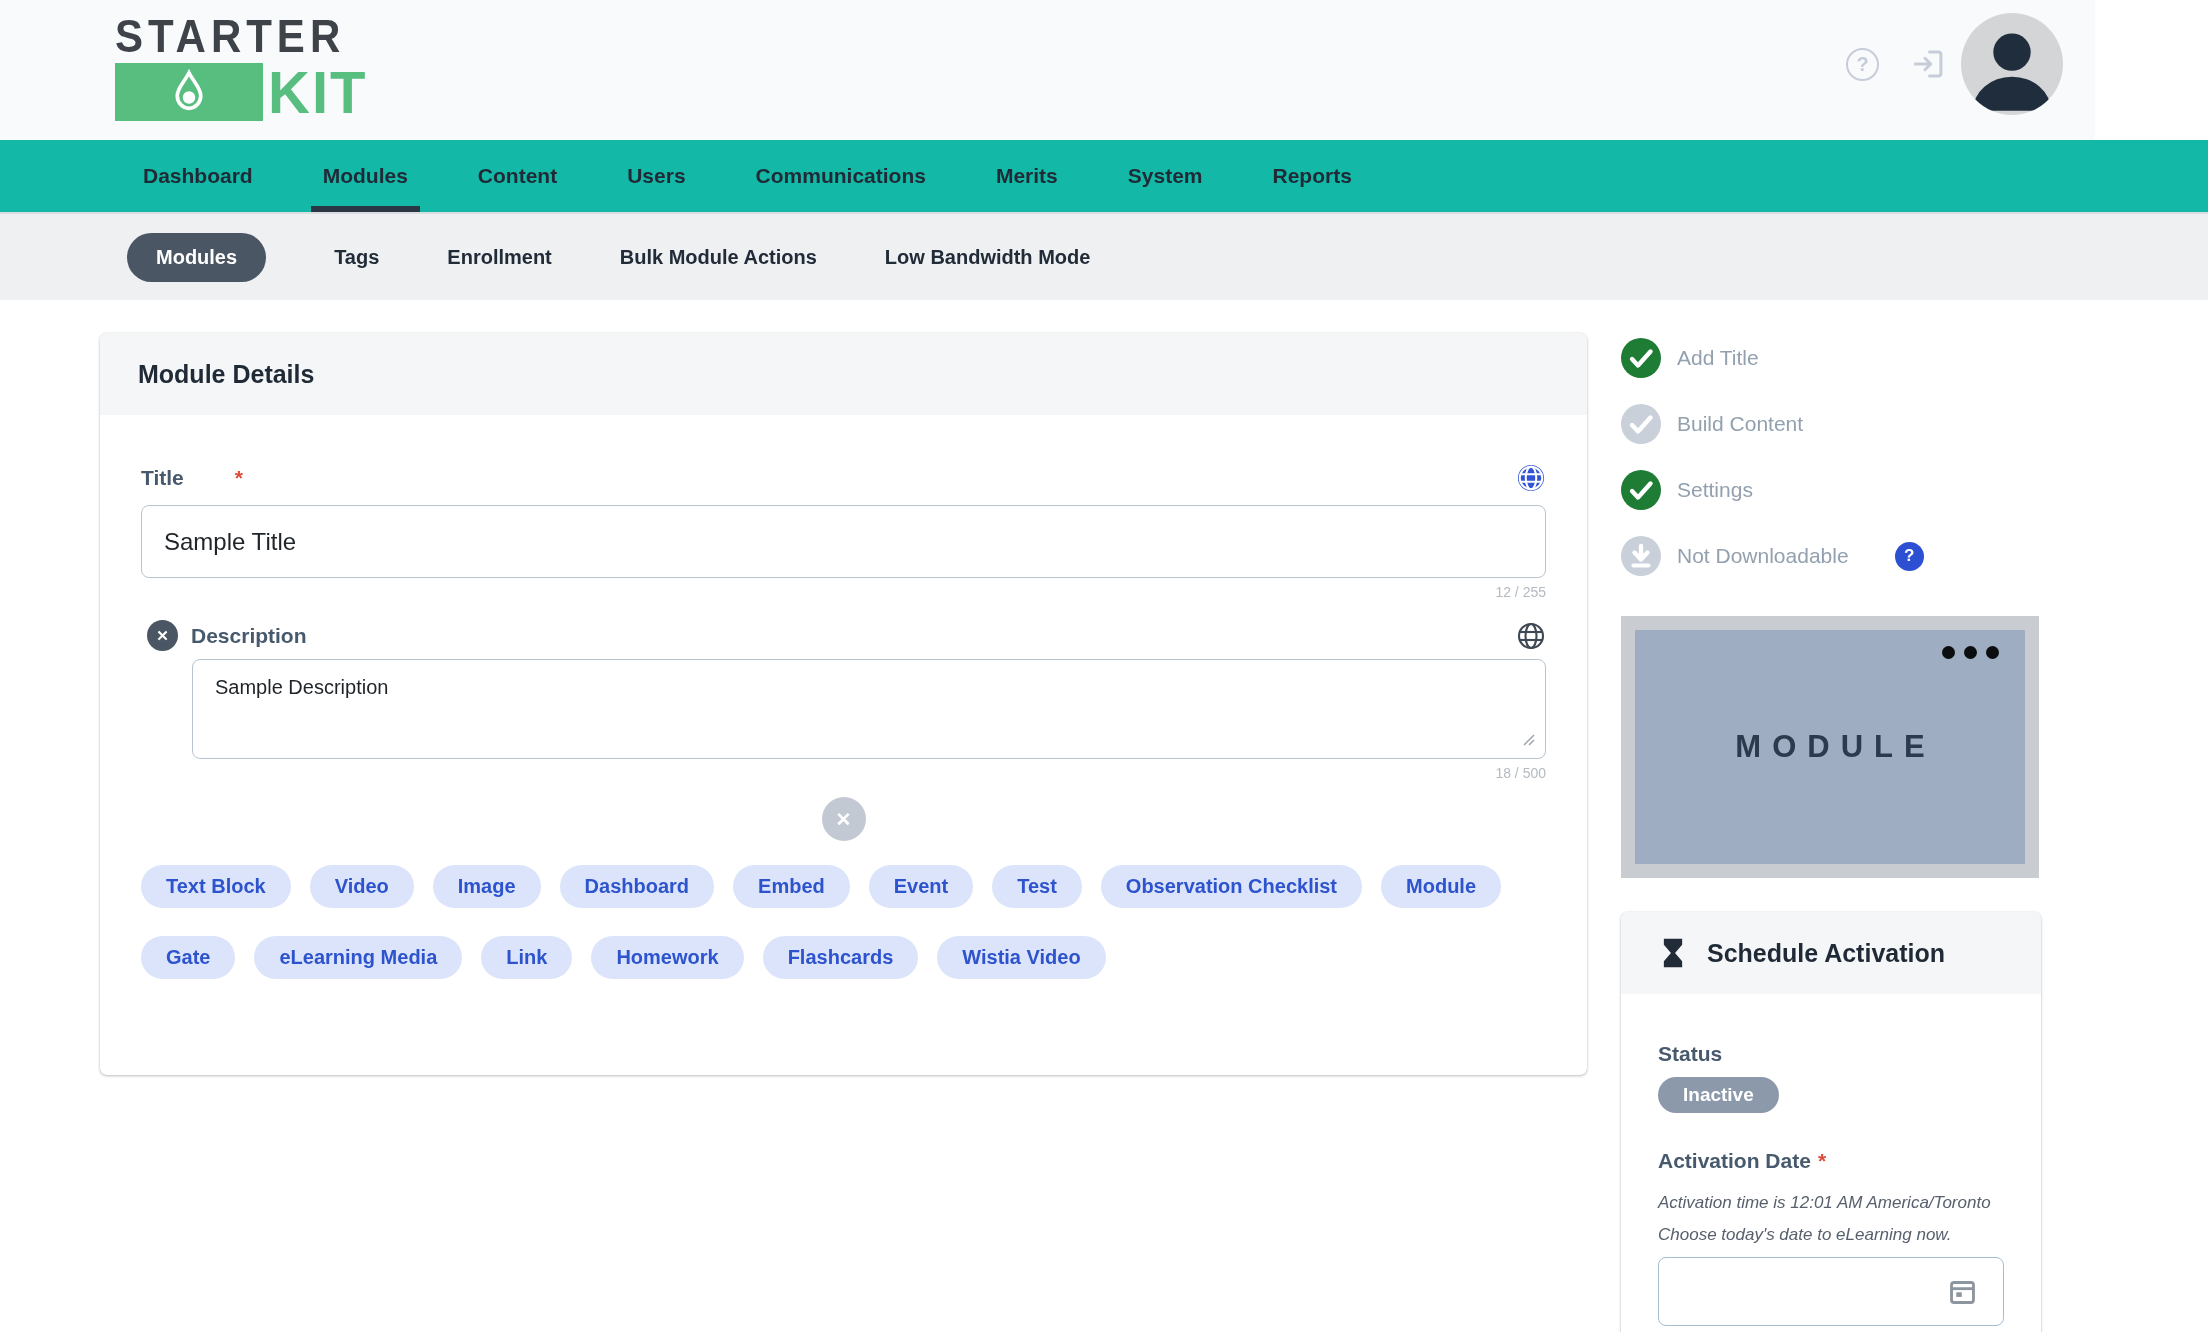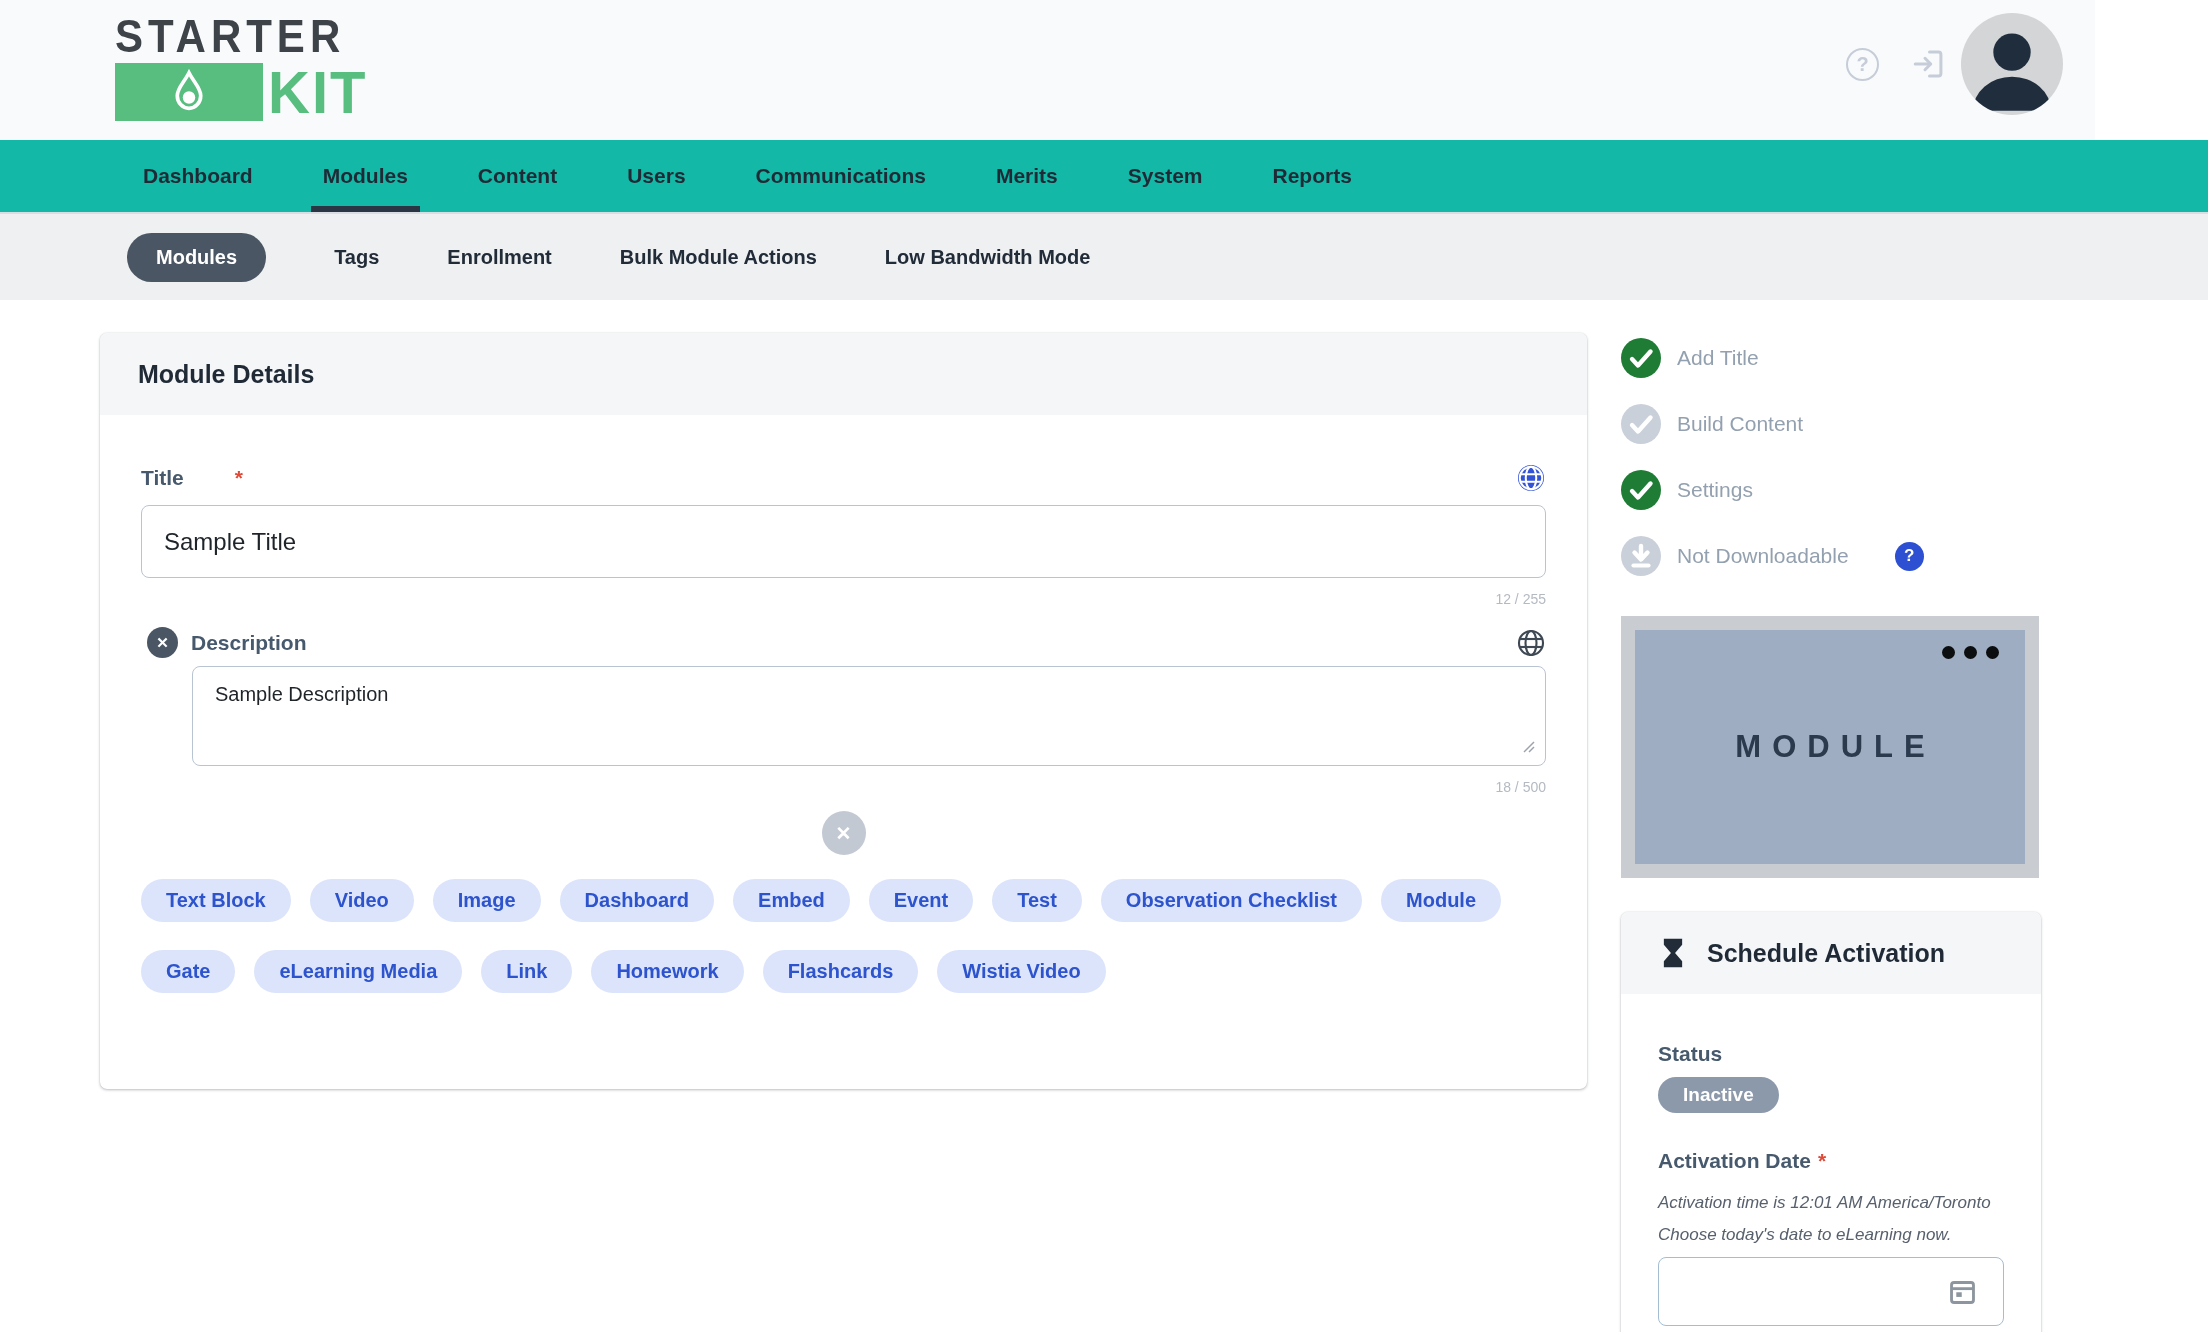--- a/index.html
+++ b/index.html
@@ -45,21 +45,21 @@
 
   .label-row { display:flex; align-items:center; margin-top:20px;gap:44px; }
   .field-label { font-size:21px; font-weight:700; color:#47596c; }
   .req { color:#df4937; font-size:21px; font-weight:700; margin-left:7px; }
   .spacer { flex:1; }
   .globe { width:30px; height:30px; cursor:pointer; }
 
   .text-input { display:block; width:100%; height:73px; margin-top:12px; border:1.6px solid #b9c4d2;
                 border-radius:8px; font-size:24px; color:#1f2429; padding:0 22px;
                 font-family:"Liberation Sans",sans-serif; outline:none; }
-  .counter { text-align:right; font-size:14px; color:#b4bac2; margin-top:13px; height:16px; }
+  .counter { text-align:right; font-size:14px; color:#b4bac2; margin-top:6px; height:16px; }
 
   .desc-label-row { display:flex; align-items:center; margin-top:20px; }
   .x-circle { width:31px; height:31px; border-radius:50%; background:#4a5663; color:#fff; font-size:15px;
               font-weight:700; display:flex; align-items:center; justify-content:center; cursor:pointer;
               margin-left:6px; margin-right:13px; }
   .desc-wrap { position:relative; margin-left:51px; }
   .textarea { display:block; width:100%; height:100px; margin-top:8px; border:1.6px solid #b9c4d2;
               border-radius:8px; font-size:20px; color:#1f2429; padding:16px 22px; resize:none;
               font-family:"Liberation Sans",sans-serif; outline:none; }
   .resize-handle { position:absolute; right:10px; bottom:12px; width:16px; height:16px; color:#9aa2ab; cursor:nwse-resize; }

